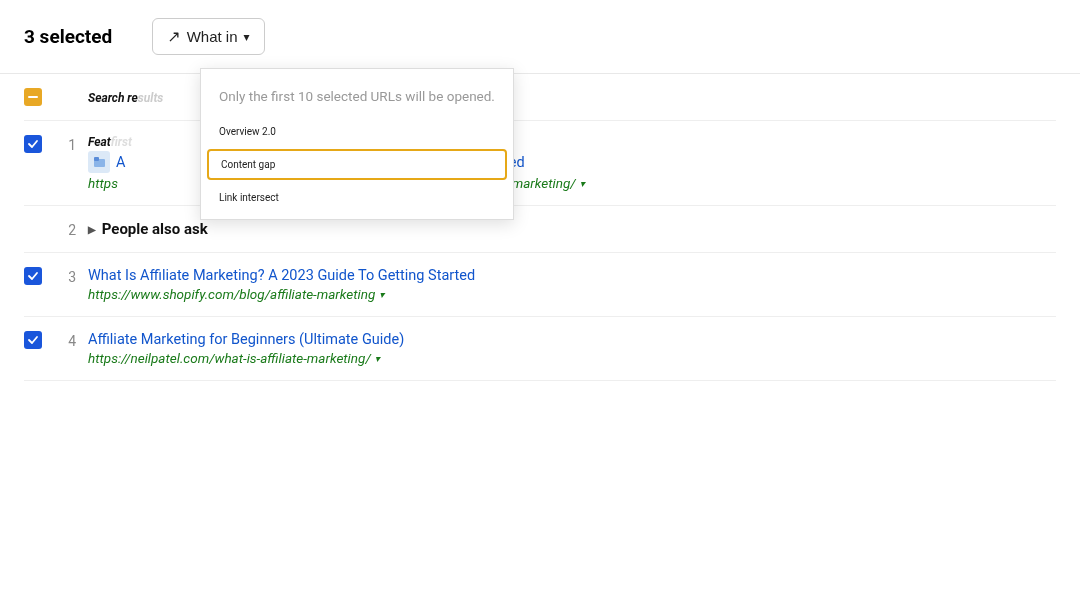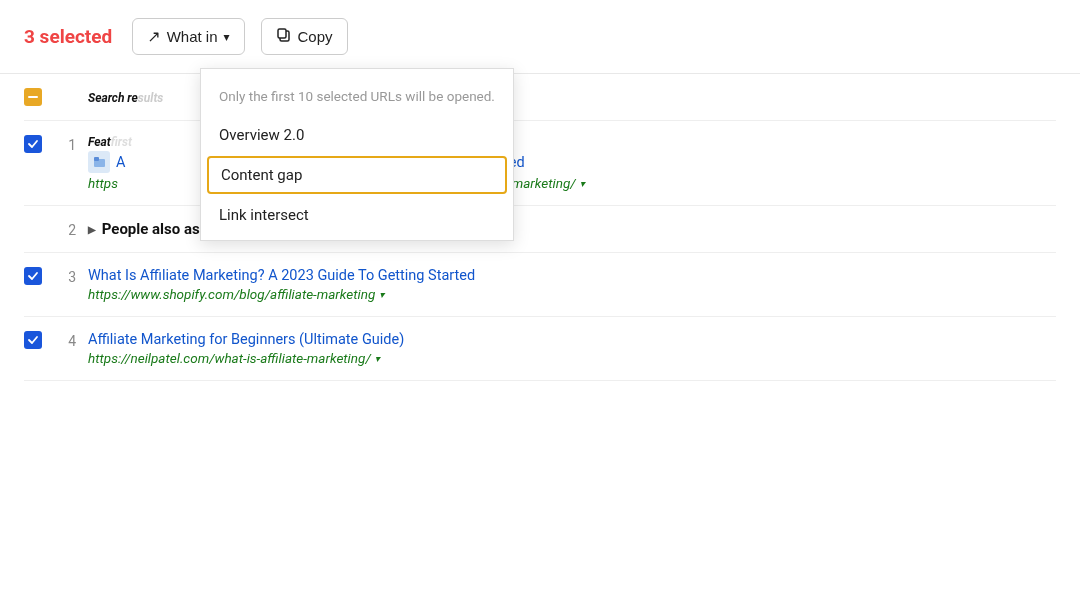--- a/index.html
+++ b/index.html
@@ -20,22 +20,22 @@
       align-items: center;
       padding: 18px 24px;
       gap: 16px;
       border-bottom: 1px solid #e8e8e8;
       position: relative;
       z-index: 10;
     }
     .selected-count {
       font-weight: 700;
       font-size: 19px;
-      color: #ef4444;
-      margin-right: 4px;
+      color: #000000;
+      margin-right: 24px;
     }
     .btn-open-in {
       display: flex;
       align-items: center;
       gap: 6px;
       background: #fff;
       border: 1.5px solid #ccc;
       border-radius: 6px;
       padding: 8px 14px;
       font-size: 15px;
@@ -71,21 +71,21 @@
       padding: 6px 0;
     }
     .dropdown-hint {
       padding: 12px 18px 10px 18px;
       font-size: 13.5px;
       color: #999;
       line-height: 1.4;
     }
     .dropdown-item {
       padding: 10px 18px;
-      font-size: 15px;
+      font-size: 10px;
       color: #222;
       cursor: pointer;
     }
     .dropdown-item.highlighted {
       border: 2px solid #e6a817;
       border-radius: 4px;
       margin: 2px 6px;
       padding: 8px 12px;
     }
 
@@ -199,30 +199,20 @@
   </style>
 </head>
 <body>
 
 <div class="toolbar">
   <span class="selected-count">3 selected</span>
   <button class="btn-open-in">
     <span style="font-size:16px;">↗</span>
     <span>What in</span>
     <span style="font-size:12px;">▾</span>
-  </button>
-  <button class="btn-copy">
-    <span style="font-size:15px;">
-      
-      <svg width="16" height="16" viewBox="0 0 16 16" fill="none" xmlns="http://www.w3.org/2000/svg">
-        <rect x="4" y="4" width="9" height="10" rx="1.5" stroke="#222" stroke-width="1.5" fill="none"></rect>
-        <rect x="2" y="2" width="8" height="9" rx="1.5" stroke="#222" stroke-width="1.5" fill="white"></rect>
-      </svg>
-    </span>
-    <span>Copy</span>
   </button>
 
   <div class="dropdown-menu">
     <div class="dropdown-hint">Only the first 10 selected URLs will be opened.</div>
     <div class="dropdown-item">Overview 2.0</div>
     <div class="dropdown-item highlighted">Content gap</div>
     <div class="dropdown-item">Link intersect</div>
   </div>
 </div>
 

